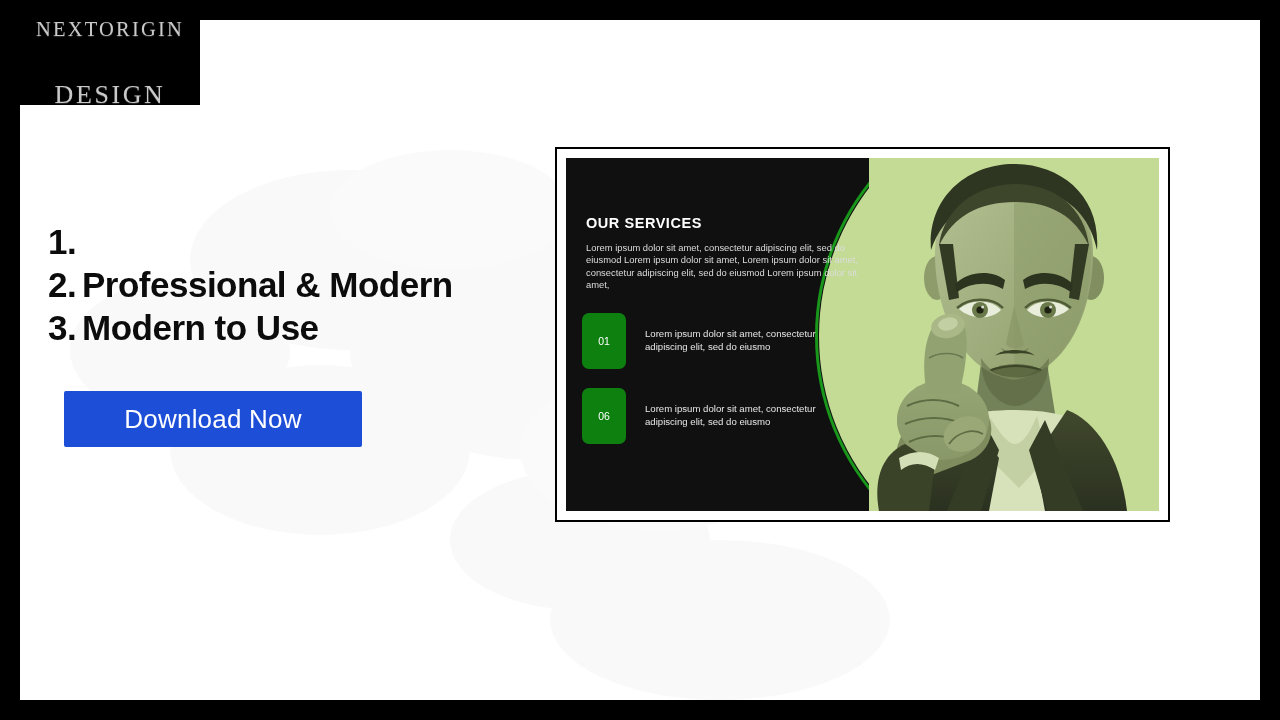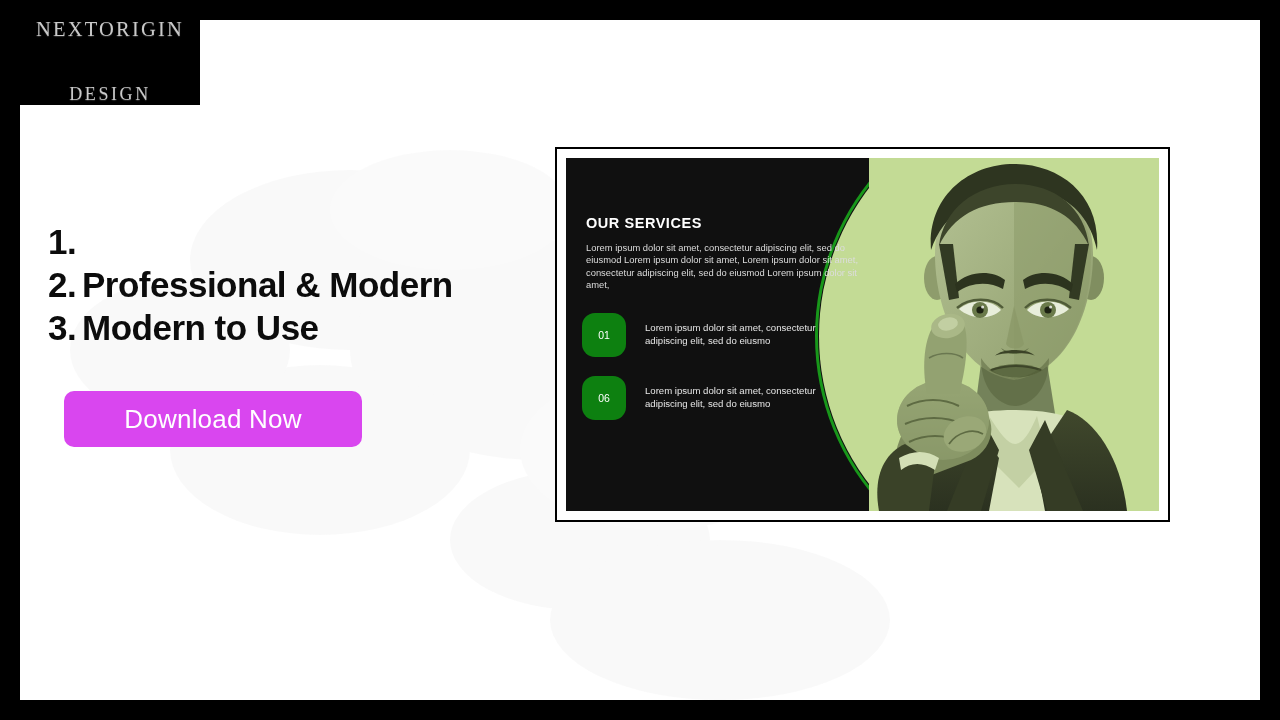--- a/index.html
+++ b/index.html
@@ -36,21 +36,21 @@
   .logo-line {
     font-family:"Liberation Serif", serif;
     color:#c9c9c9;
     letter-spacing:2.2px;
     font-size:20px;
     line-height:25px;
     font-weight:400;
     text-shadow:0 1px 1px rgba(255,255,255,.18);
   }
   .logo-line.l1 { font-size:20.5px; }
-  .logo-line.l2 { font-size:18px; letter-spacing:2.6px; }
+  .logo-line.l2 { font-size:26px; letter-spacing:2.6px; }
 
   
   .left-col {
     position:absolute; left:48px; top:220px;
     width:500px;
     z-index:3;
   }
   .feature-list { list-style:none; }
   .feature-item {
     display:flex;
@@ -61,22 +61,22 @@
     line-height:43px;
     letter-spacing:-0.5px;
     white-space:nowrap;
   }
   .feature-num { display:inline-block; min-width:34px; }
   .feature-item:nth-child(1) .feature-num { min-width:44px; }
 
   .cta-button {
     margin-top:42px; margin-left:16px;
     width:298px; height:56px;
-    background:#d946ef;
-    border:none; border-radius:10px;
+    background:#1d4ed8;
+    border:none; border-radius:2px;
     color:#ffffff;
     font-family:"Liberation Sans", sans-serif;
     font-size:26px;
     font-weight:400;
     letter-spacing:.2px;
     cursor:pointer;
     display:flex; align-items:center; justify-content:center;
   }
 
   
@@ -141,23 +141,23 @@
     width:290px;
     list-style:none;
     z-index:4;
   }
   .svc-item {
     display:flex; align-items:center;
     margin-bottom:19px;
   }
   .svc-badge {
     flex:0 0 auto;
-    width:44px; height:44px;
+    width:44px; height:56px;
     background:#0d8010;
-    border-radius:13px;
+    border-radius:7px;
     color:#ffffff;
     font-size:10.5px;
     display:flex; align-items:center; justify-content:center;
   }
   .svc-item-text {
     margin-left:19px;
     color:#e6e6e6;
     font-size:9.6px;
     line-height:12.6px;
     width:200px;

